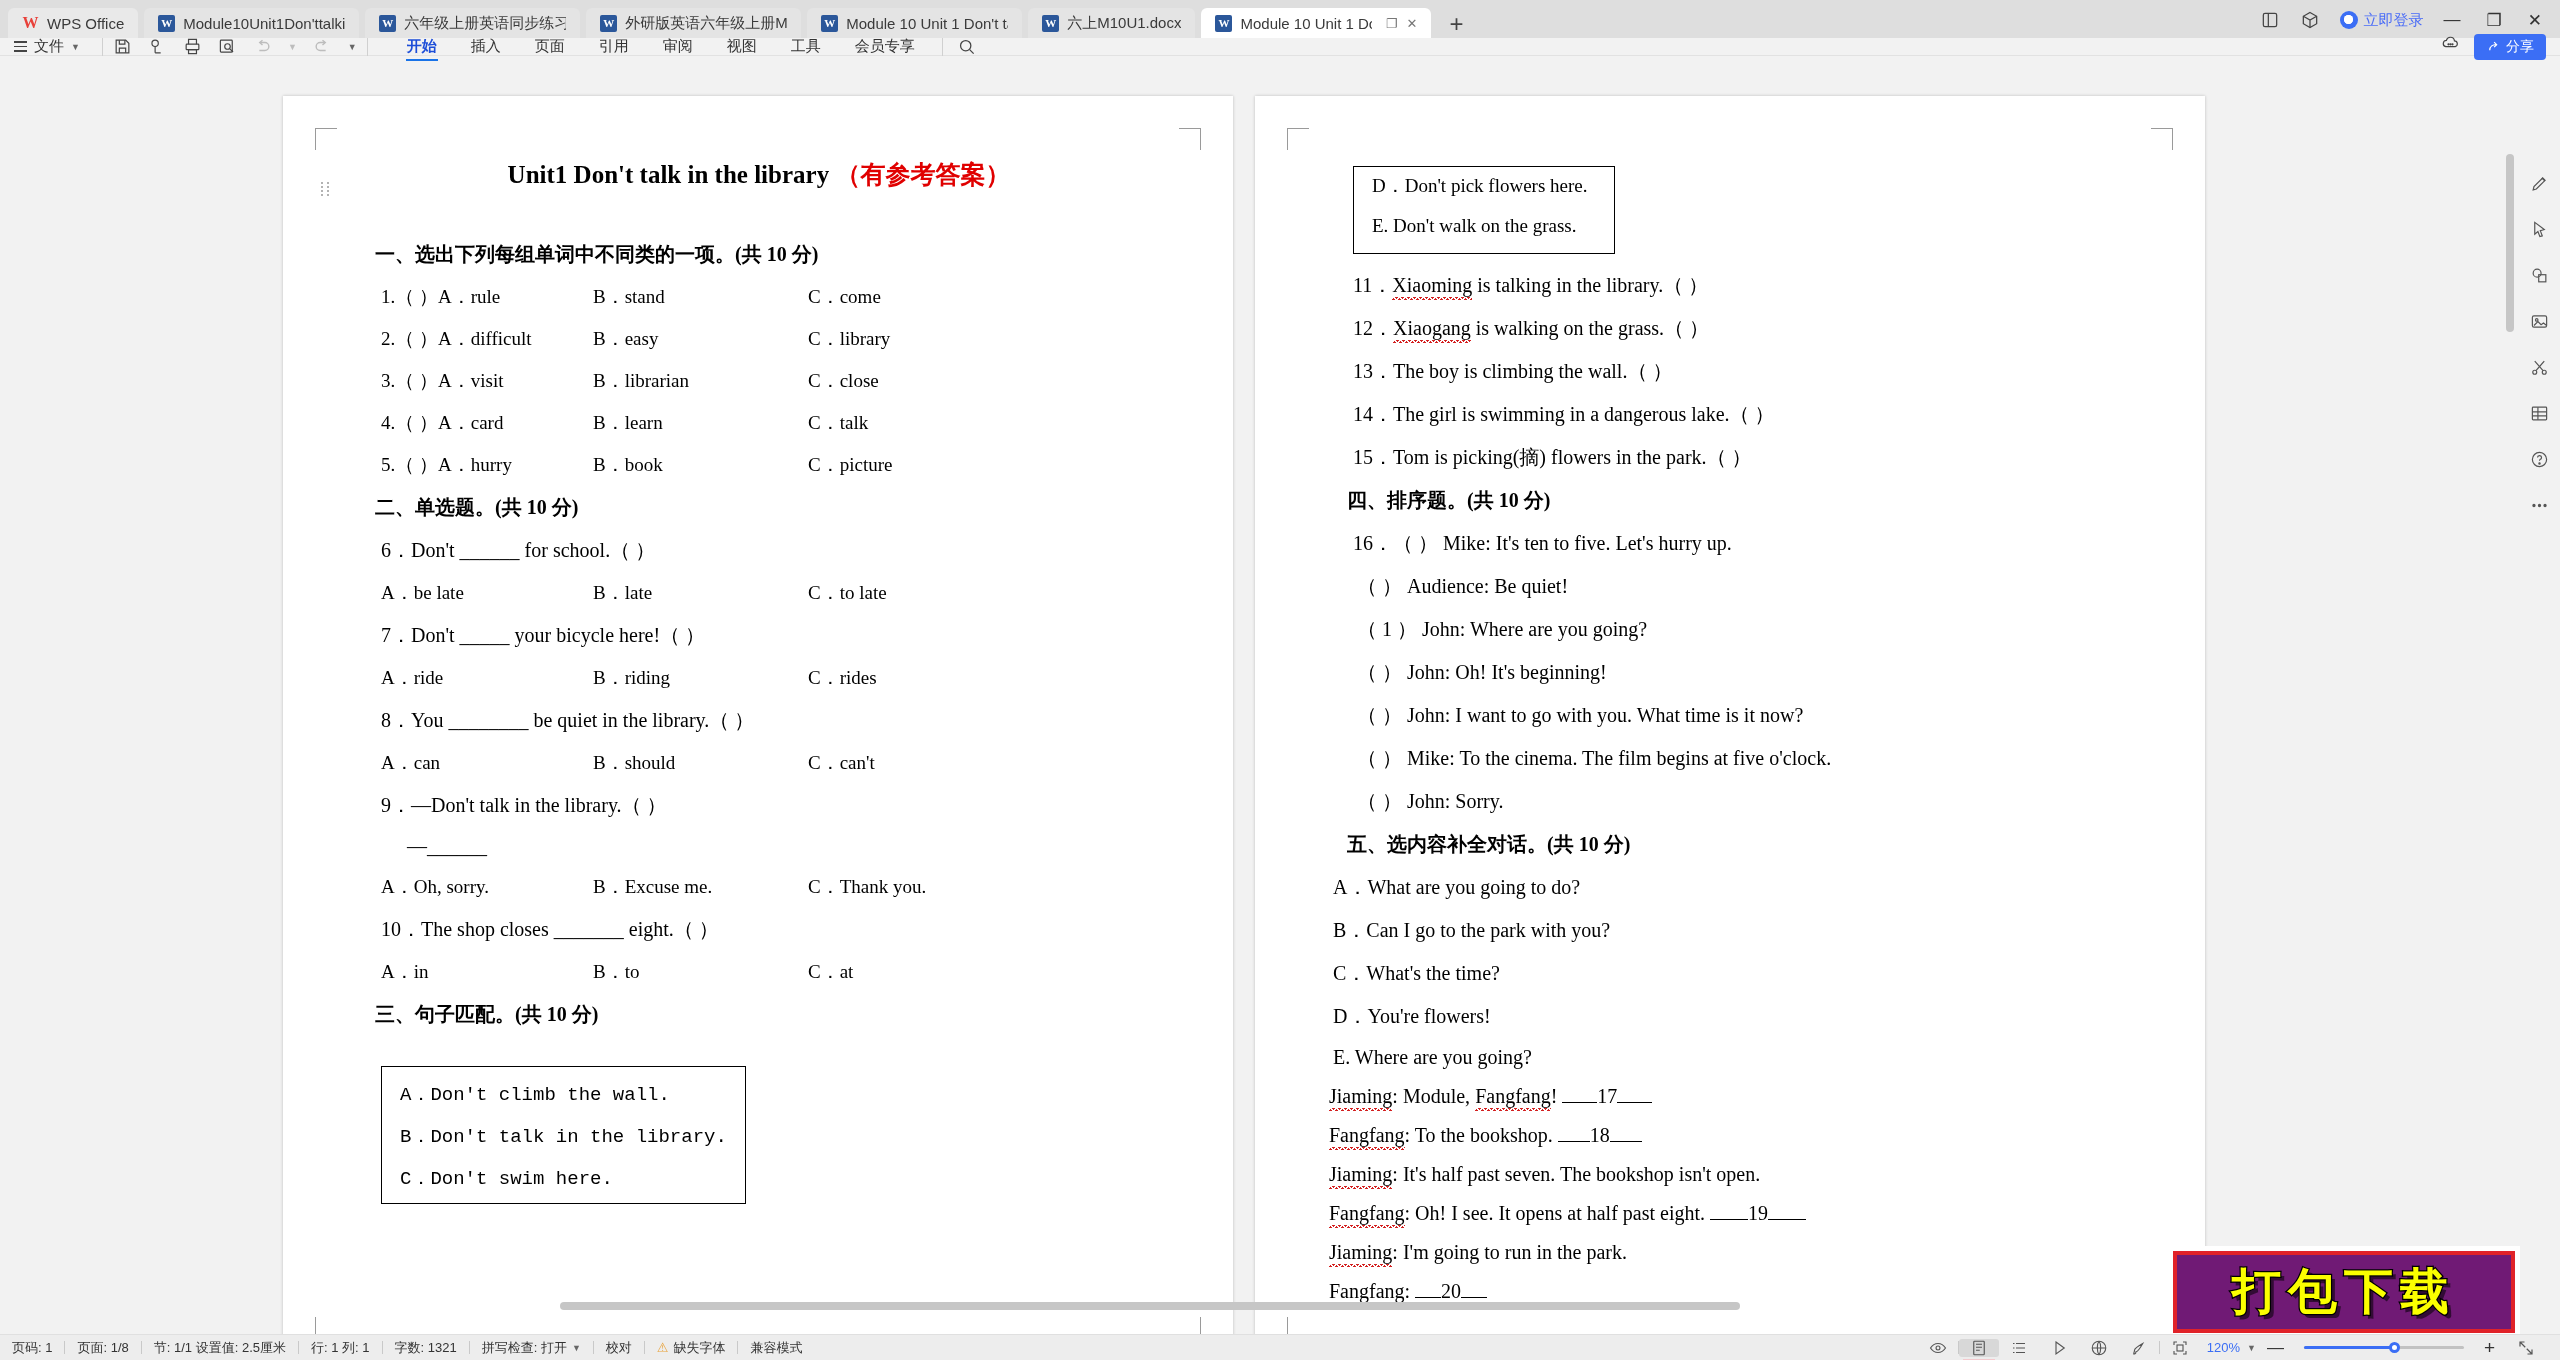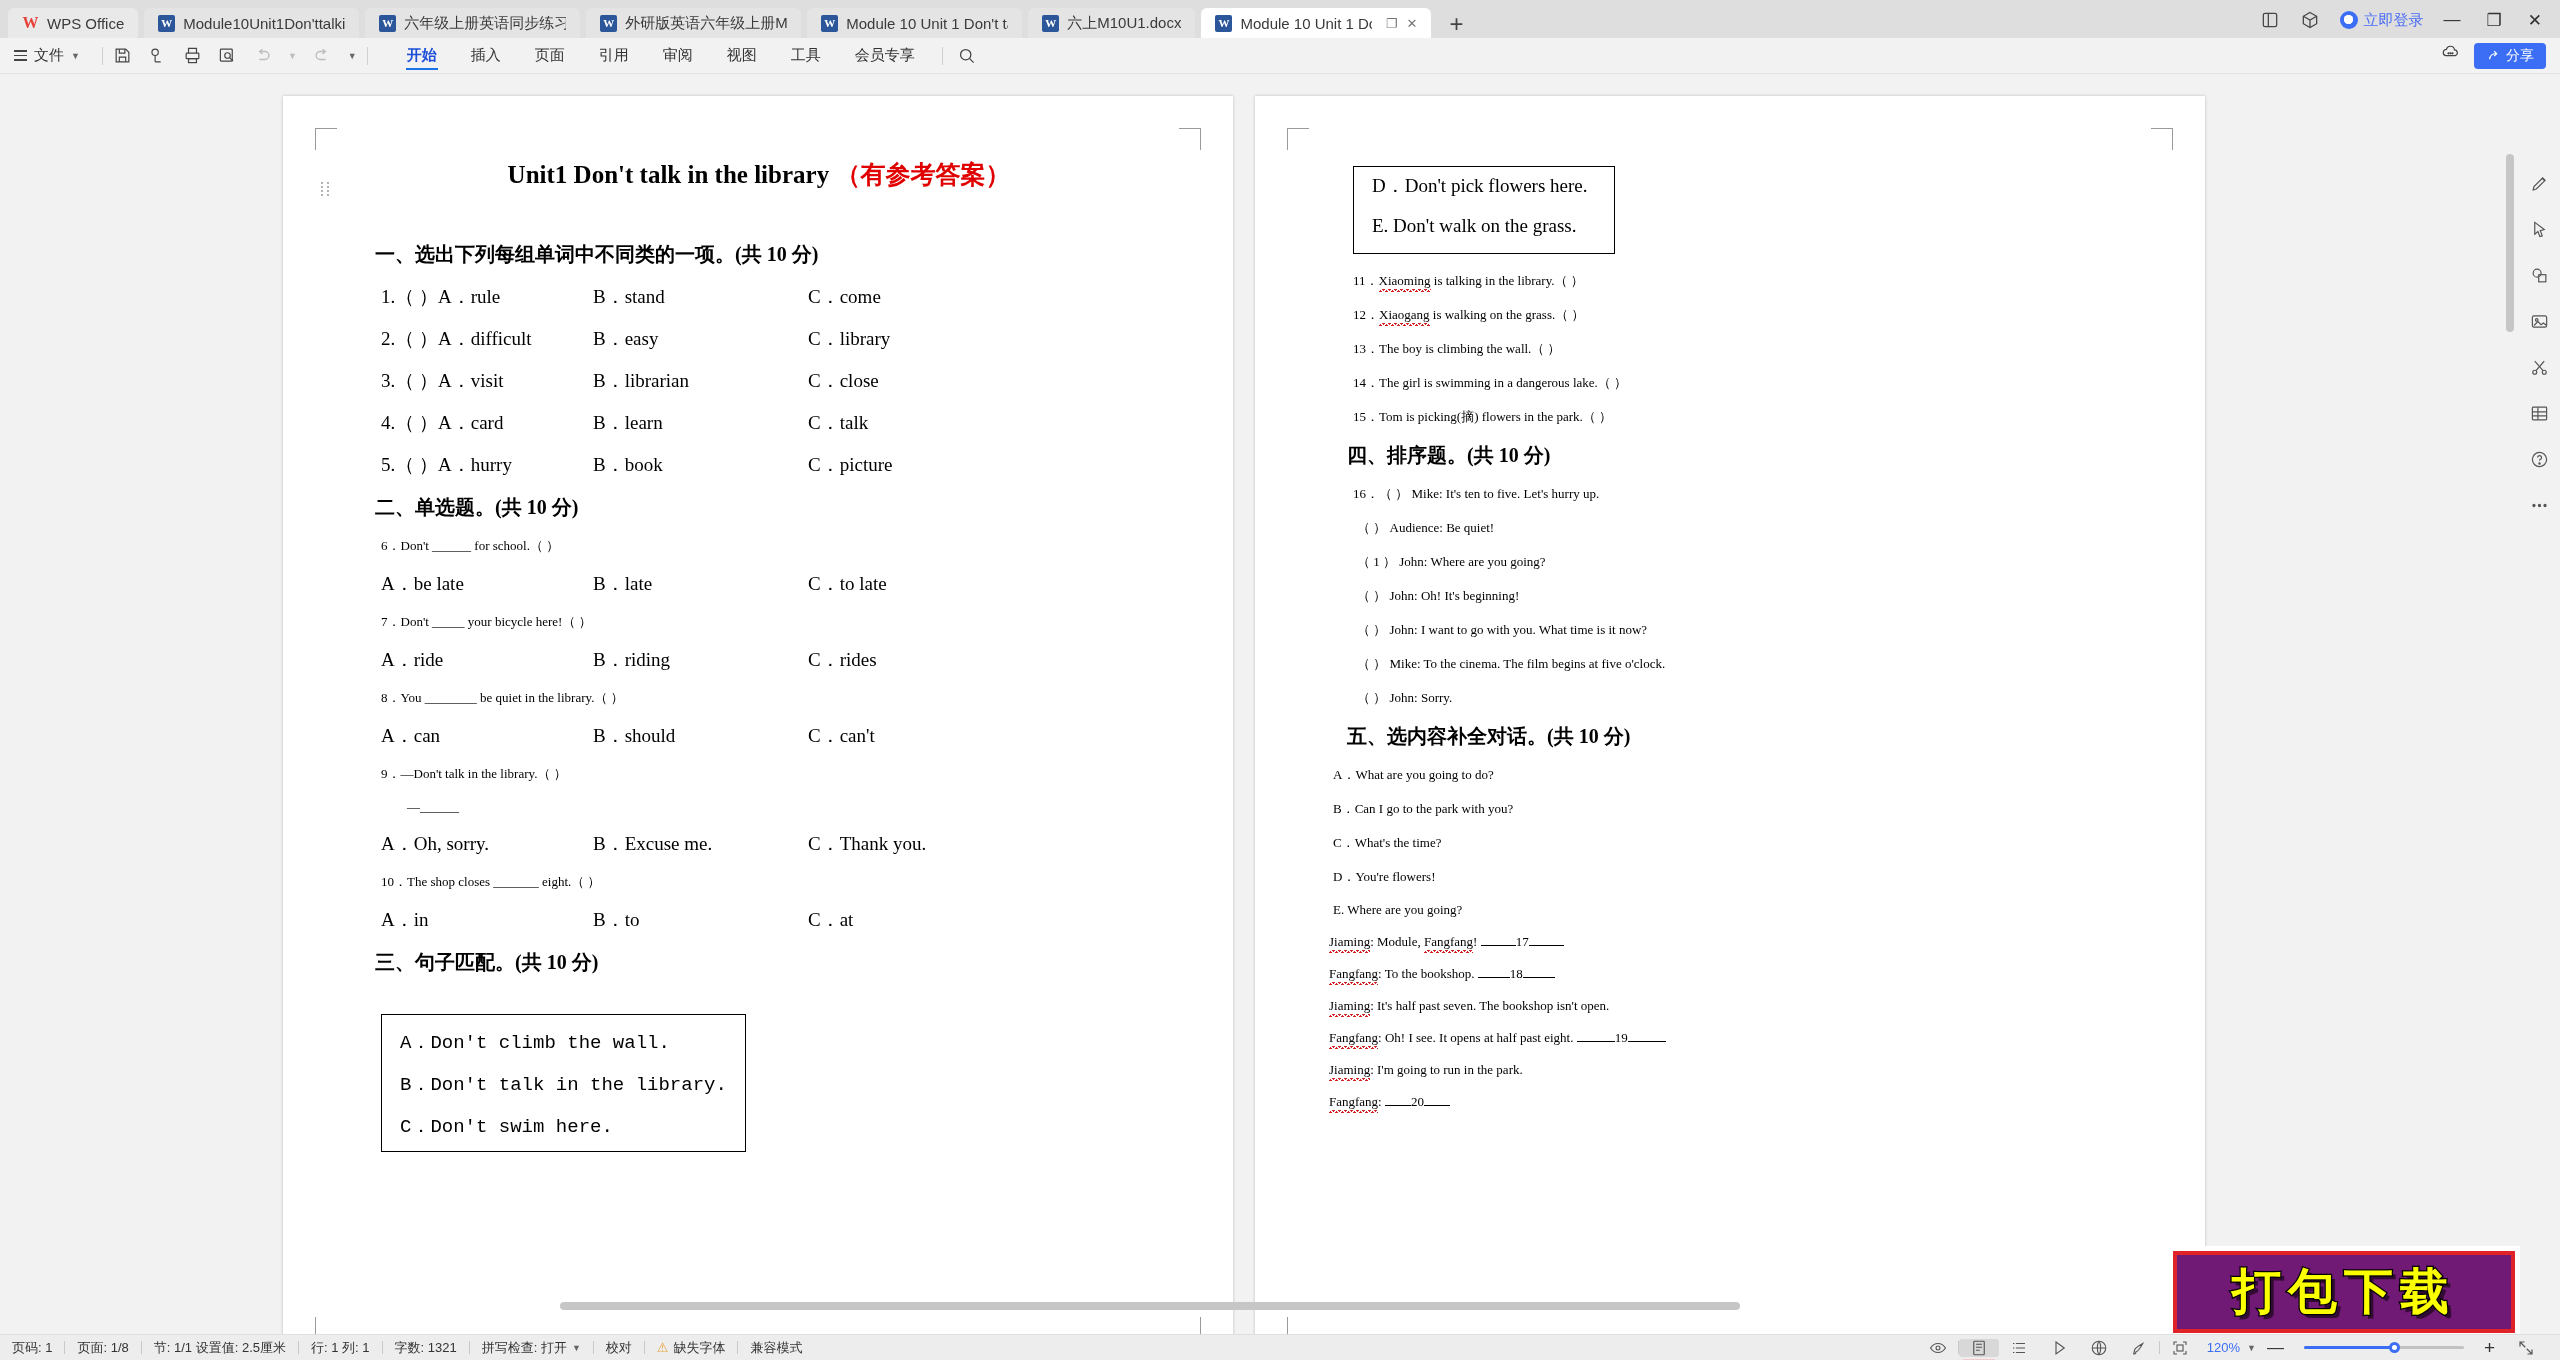--- a/index.html
+++ b/index.html
@@ -51,21 +51,21 @@
   }
   .login .avatar::after {
     content:""; position:absolute; left:4.5px; top:3.5px; width:9px; height:9px;
     border-radius:50%; box-shadow: 0 0 0 2px #fff inset; background: #fff;
   }
   .wctl { display: flex; align-items: center; gap: 26px; }
   .wctl div { font-size: 17px; color: #333; cursor: default; }
 
   
   .ribbon {
-    position: absolute; top: 38px; left: 0; width: 2560px; height: 36px;
+    position: absolute; top: 38px; left: 0; width: 2560px; height: 18px;
     background: #f2f2f2; display: flex; align-items: center;
     border-bottom: 1px solid #e2e2e2;
   }
   .file-menu { display:flex; align-items:center; gap:7px; padding: 0 12px 0 14px; font-size:15px; color:#333; }
   .hamb { display:inline-flex; flex-direction:column; gap:3px; }
   .hamb i { display:block; width:13px; height:1.6px; background:#444; }
   .caret { font-size: 9px; color:#666; }
   .sep { width:1px; height:18px; background:#d0d0d0; margin: 0 10px; }
   .qicons { display:flex; align-items:center; gap:16px; }
   .qic { width:19px; height:19px; color:#444; display:block; }
@@ -104,21 +104,21 @@
   .corner.bl { left:32px; bottom:32px; border-left:1px solid #9a9a9a; border-bottom:1px solid #9a9a9a; }
   .corner.br { right:32px; bottom:32px; border-right:1px solid #9a9a9a; border-bottom:1px solid #9a9a9a; }
 
   .doc { padding: 62px 70px 0 72px; }
   .doc-title {
     text-align:center; font-size:25px; font-weight:bold; margin-bottom: 50px;
     white-space: nowrap;
   }
   .doc-title .ans { color:#e00000; font-weight:bold; }
   .sec-head { font-size: 20px; font-weight: bold; margin: 14px 0 16px 20px; }
-  .qline { font-size:13px; margin: 0 0 16px 26px; white-space:nowrap; }
+  .qline { font-size:20px; margin: 0 0 16px 26px; white-space:nowrap; }
   .opts { display:flex; font-size:19px; margin: 0 0 16px 26px; }
   .opts > span { display:inline-block; }
   .o1 { width: 212px; }
   .o2 { width: 215px; }
   .blank { display:inline-block; border-bottom:1px solid #000; vertical-align: baseline; }
   .drag-handle {
     position:absolute; left:38px; top:85px; width:10px; height:16px;
     display:grid; grid-template-columns:1fr 1fr; gap:2px; align-content:center;
   }
   .drag-handle i { width:2px; height:2px; background:#9a9a9a; border-radius:50%; }

